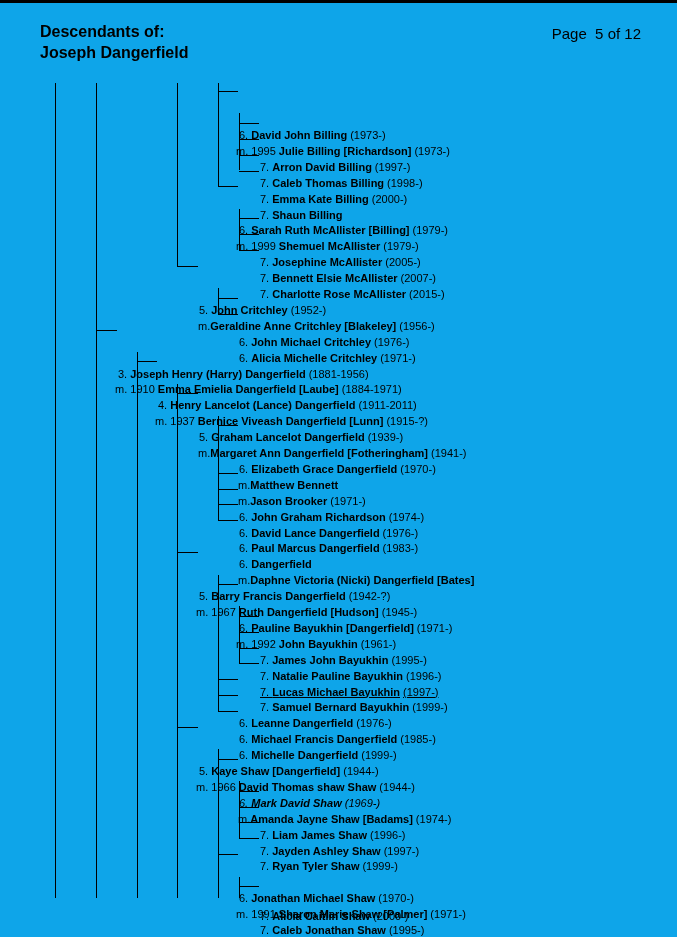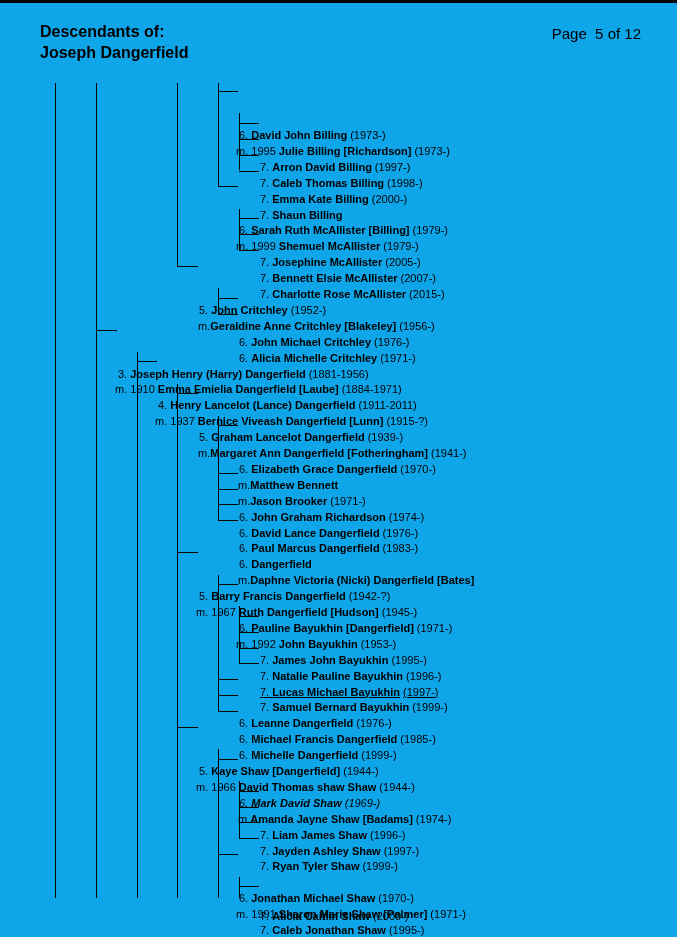--- a/index.html
+++ b/index.html
@@ -88,21 +88,21 @@
       <div class="hline" style="left: 218px; top: 504.4px; width: 20px;"></div>
       <div class="row" style="left: 239px; top: 496.4px;"><span class="prefix">6. </span><span class="name">Paul Marcus Dangerfield</span><span class="dates">(1983-)</span></div>
       <div class="hline" style="left: 218px; top: 520.3px; width: 20px;"></div>
       <div class="row" style="left: 239px; top: 512.3px;"><span class="prefix">6. </span><span class="name">Dangerfield</span></div>
       <div class="row" style="left: 238px; top: 528.2px;"><span class="prefix">m.</span><span class="name">Daphne Victoria (Nicki) Dangerfield [Bates]</span></div>
       <div class="hline" style="left: 177px; top: 552.1px; width: 21px;"></div>
       <div class="row" style="left: 199px; top: 544.1px;"><span class="prefix">5. </span><span class="name">Barry Francis Dangerfield</span><span class="dates">(1942-?)</span></div>
       <div class="row" style="left: 196px; top: 560px;"><span class="prefix">m. 1967 </span><span class="name">Ruth Dangerfield [Hudson]</span><span class="dates">(1945-)</span></div>
       <div class="hline" style="left: 218px; top: 583.9px; width: 20px;"></div>
       <div class="row" style="left: 239px; top: 575.9px;"><span class="prefix">6. </span><span class="name">Pauline Bayukhin [Dangerfield]</span><span class="dates">(1971-)</span></div>
-      <div class="row" style="left: 236px; top: 591.8px;"><span class="prefix">m. 1992 </span><span class="name">John Bayukhin</span><span class="dates">(1953-)</span></div>
+      <div class="row" style="left: 236px; top: 591.8px;"><span class="prefix">m. 1992 </span><span class="name">John Bayukhin</span><span class="dates">(1961-)</span></div>
       <div class="hline" style="left: 239px; top: 615.7px; width: 20px;"></div>
       <div class="row" style="left: 260px; top: 607.7px;"><span class="prefix">7. </span><span class="name">James John Bayukhin</span><span class="dates">(1995-)</span></div>
       <div class="hline" style="left: 239px; top: 631.6px; width: 20px;"></div>
       <div class="row" style="left: 260px; top: 623.6px;"><span class="prefix">7. </span><span class="name">Natalie Pauline Bayukhin</span><span class="dates">(1996-)</span></div>
       <div class="hline" style="left: 239px; top: 647.5px; width: 20px;"></div>
       <div class="row" style="left: 260px; top: 639.5px; text-decoration: underline;"><span class="prefix">7. </span><span class="name">Lucas Michael Bayukhin</span><span class="dates">(1997-)</span></div>
       <div class="hline" style="left: 239px; top: 663.4px; width: 20px;"></div>
       <div class="row" style="left: 260px; top: 655.4px;"><span class="prefix">7. </span><span class="name">Samuel Bernard Bayukhin</span><span class="dates">(1999-)</span></div>
       <div class="hline" style="left: 218px; top: 679.3px; width: 20px;"></div>
       <div class="row" style="left: 239px; top: 671.3px;"><span class="prefix">6. </span><span class="name">Leanne Dangerfield</span><span class="dates">(1976-)</span></div>

